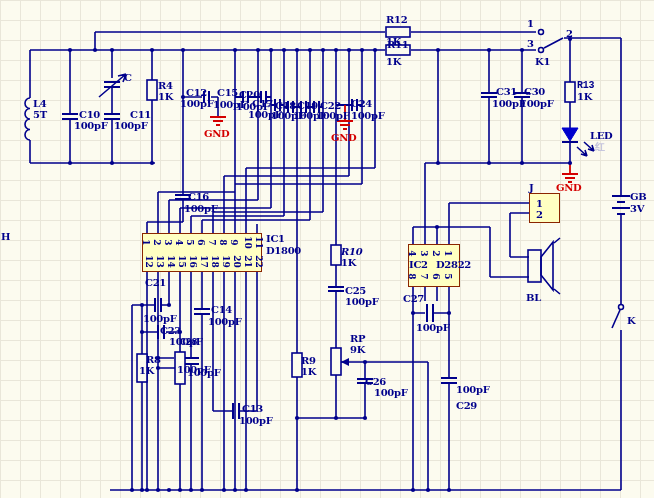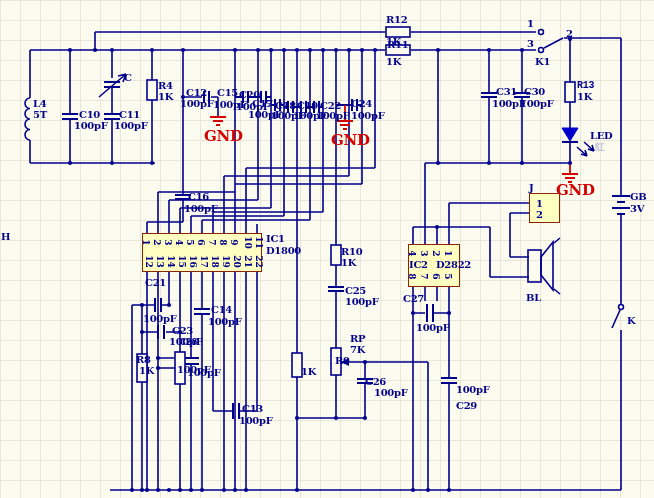--- a/index.html
+++ b/index.html
@@ -10,21 +10,21 @@
       linear-gradient(#e9e6d9 1px, transparent 1px),
       linear-gradient(90deg, #e9e6d9 1px, transparent 1px);
     background-size:20px 20px;
     font-family:"DejaVu Serif", "Liberation Serif", serif;
   }
   #wires{position:absolute;left:0;top:0;}
   .lbl{
     position:absolute;font:700 10px "DejaVu Serif","Liberation Serif",serif;
     color:#00008c;white-space:nowrap;line-height:1;letter-spacing:-0.3px;
   }
-  .lbl.red{color:#d40000;font-size:15px;}
+  .lbl.red{color:#d40000;font-size:10px;}
   .lbl.ghost{color:#c6c6de;}
   .pin{
     position:absolute;font:700 9px "DejaVu Serif","Liberation Serif",serif;
     color:#00008c;line-height:1;transform:rotate(90deg);transform-origin:center;
     white-space:nowrap;
   }
   .icbox{
     position:absolute;background:#ffffc2;border:1.5px solid #8b2500;
     box-sizing:border-box;
   }
@@ -219,21 +219,21 @@
   <div class="icbox" id="ic1-box" style="left:142px;top:233px;width:120px;height:39px;"></div>
   <div class="icbox" id="ic2-box" style="left:408px;top:244px;width:52px;height:43px;"></div>
   <div class="icbox" id="j-box" style="left:529px;top:193px;width:31px;height:30px;"></div>
 
   <div id="labels-layer" style="position:absolute;left:0;top:0;width:654px;height:498px;pointer-events:none;">
       <div class="lbl" style="left: 1px; top: 232px;">H</div>
       <div class="lbl" style="left: 33px; top: 99px;">L4</div>
       <div class="lbl" style="left: 33px; top: 110px;">5T</div>
       <div class="lbl" style="left: 79px; top: 110px;">C10</div>
       <div class="lbl" style="left: 74px; top: 121px;">100pF</div>
-      <div class="lbl" style="left: 119px; top: 110px;">C11</div>
+      <div class="lbl" style="left: 130px; top: 110px;">C11</div>
       <div class="lbl" style="left: 114px; top: 121px;">100pF</div>
       <div class="lbl" style="left: 124px; top: 73px;">C</div>
       <div class="lbl" style="left: 158px; top: 81px;">R4</div>
       <div class="lbl" style="left: 158px; top: 92px;">1K</div>
       <div class="lbl" style="left: 186px; top: 88px;">C12</div>
       <div class="lbl" style="left: 180px; top: 99px;">100pF</div>
       <div class="lbl" style="left: 217px; top: 88px;">C15</div>
       <div class="lbl" style="left: 213px; top: 100px;">100pF</div>
       <div class="lbl" style="left: 239px; top: 90px;">C20</div>
       <div class="lbl" style="left: 236px; top: 102px;">100pF</div>
@@ -268,41 +268,41 @@
       <div class="lbl red" style="left: 556px; top: 183px;">GND</div>
       <div class="lbl" style="left: 529px; top: 183px;">J</div>
       <div class="lbl" style="left: 630px; top: 192px;">GB</div>
       <div class="lbl" style="left: 630px; top: 204px;">3V</div>
       <div class="lbl" style="left: 526px; top: 293px; text-align: right;">BL</div>
       <div class="lbl" style="left: 627px; top: 316px;">K</div>
       <div class="lbl" style="left: 266px; top: 234px;">IC1</div>
       <div class="lbl" style="left: 266px; top: 246px;">D1800</div>
       <div class="lbl" style="left: 409px; top: 260px;">IC2</div>
       <div class="lbl" style="left: 436px; top: 260px;">D2822</div>
-      <div class="lbl" style="left: 341px; top: 247px;">R10</div>
+      <div class="lbl" style="left: 341px; top: 247px; font-style: italic;">R10</div>
       <div class="lbl" style="left: 341px; top: 258px;">1K</div>
       <div class="lbl" style="left: 345px; top: 286px;">C25</div>
       <div class="lbl" style="left: 345px; top: 297px;">100pF</div>
       <div class="lbl" style="left: 350px; top: 334px;">RP</div>
-      <div class="lbl" style="left: 350px; top: 345px;">7K</div>
+      <div class="lbl" style="left: 350px; top: 345px;">9K</div>
       <div class="lbl" style="left: 365px; top: 377px;">C26</div>
       <div class="lbl" style="left: 374px; top: 388px;">100pF</div>
       <div class="lbl" style="left: 403px; top: 294px;">C27</div>
       <div class="lbl" style="left: 416px; top: 323px;">100pF</div>
       <div class="lbl" style="left: 456px; top: 374px; margin-top: 27px;">C29</div>
       <div class="lbl" style="left: 456px; top: 385px;">100pF</div>
-      <div class="lbl" style="left: 301px; top: 356px; margin-left: 34px;">R9</div>
+      <div class="lbl" style="left: 301px; top: 356px;">R9</div>
       <div class="lbl" style="left: 301px; top: 367px;">1K</div>
       <div class="lbl" style="left: 242px; top: 404px;">C13</div>
       <div class="lbl" style="left: 239px; top: 416px;">100pF</div>
-      <div class="lbl" style="left: 136px; top: 355px; text-align: right;">R8</div>
+      <div class="lbl" style="left: 146px; top: 355px; text-align: right;">R8</div>
       <div class="lbl" style="left: 139px; top: 366px;">1K</div>
       <div class="lbl" style="left: 145px; top: 278px;">C21</div>
       <div class="lbl" style="left: 143px; top: 314px;">100pF</div>
-      <div class="lbl" style="left: 172px; top: 326px;">C23</div>
+      <div class="lbl" style="left: 160px; top: 326px;">C23</div>
       <div class="lbl" style="left: 169px; top: 337px;">100pF</div>
       <div class="lbl" style="left: 211px; top: 305px;">C14</div>
       <div class="lbl" style="left: 208px; top: 317px;">100pF</div>
       <div class="lbl" style="left: 188px; top: 192px;">C16</div>
       <div class="lbl" style="left: 184px; top: 204px;">100pF</div>
       <div class="lbl" style="left: 180px; top: 338px; font-family: Liberation Mono, monospace;">C28</div>
       <div class="lbl" style="left: 177px; top: 365px;">100pF</div>
       <div class="lbl" style="left: 187px; top: 368px;">100pF</div>
       <div class="pin" style="left: 142px; top: 238px;">1</div>
       <div class="pin" style="left: 153px; top: 238px;">2</div>

